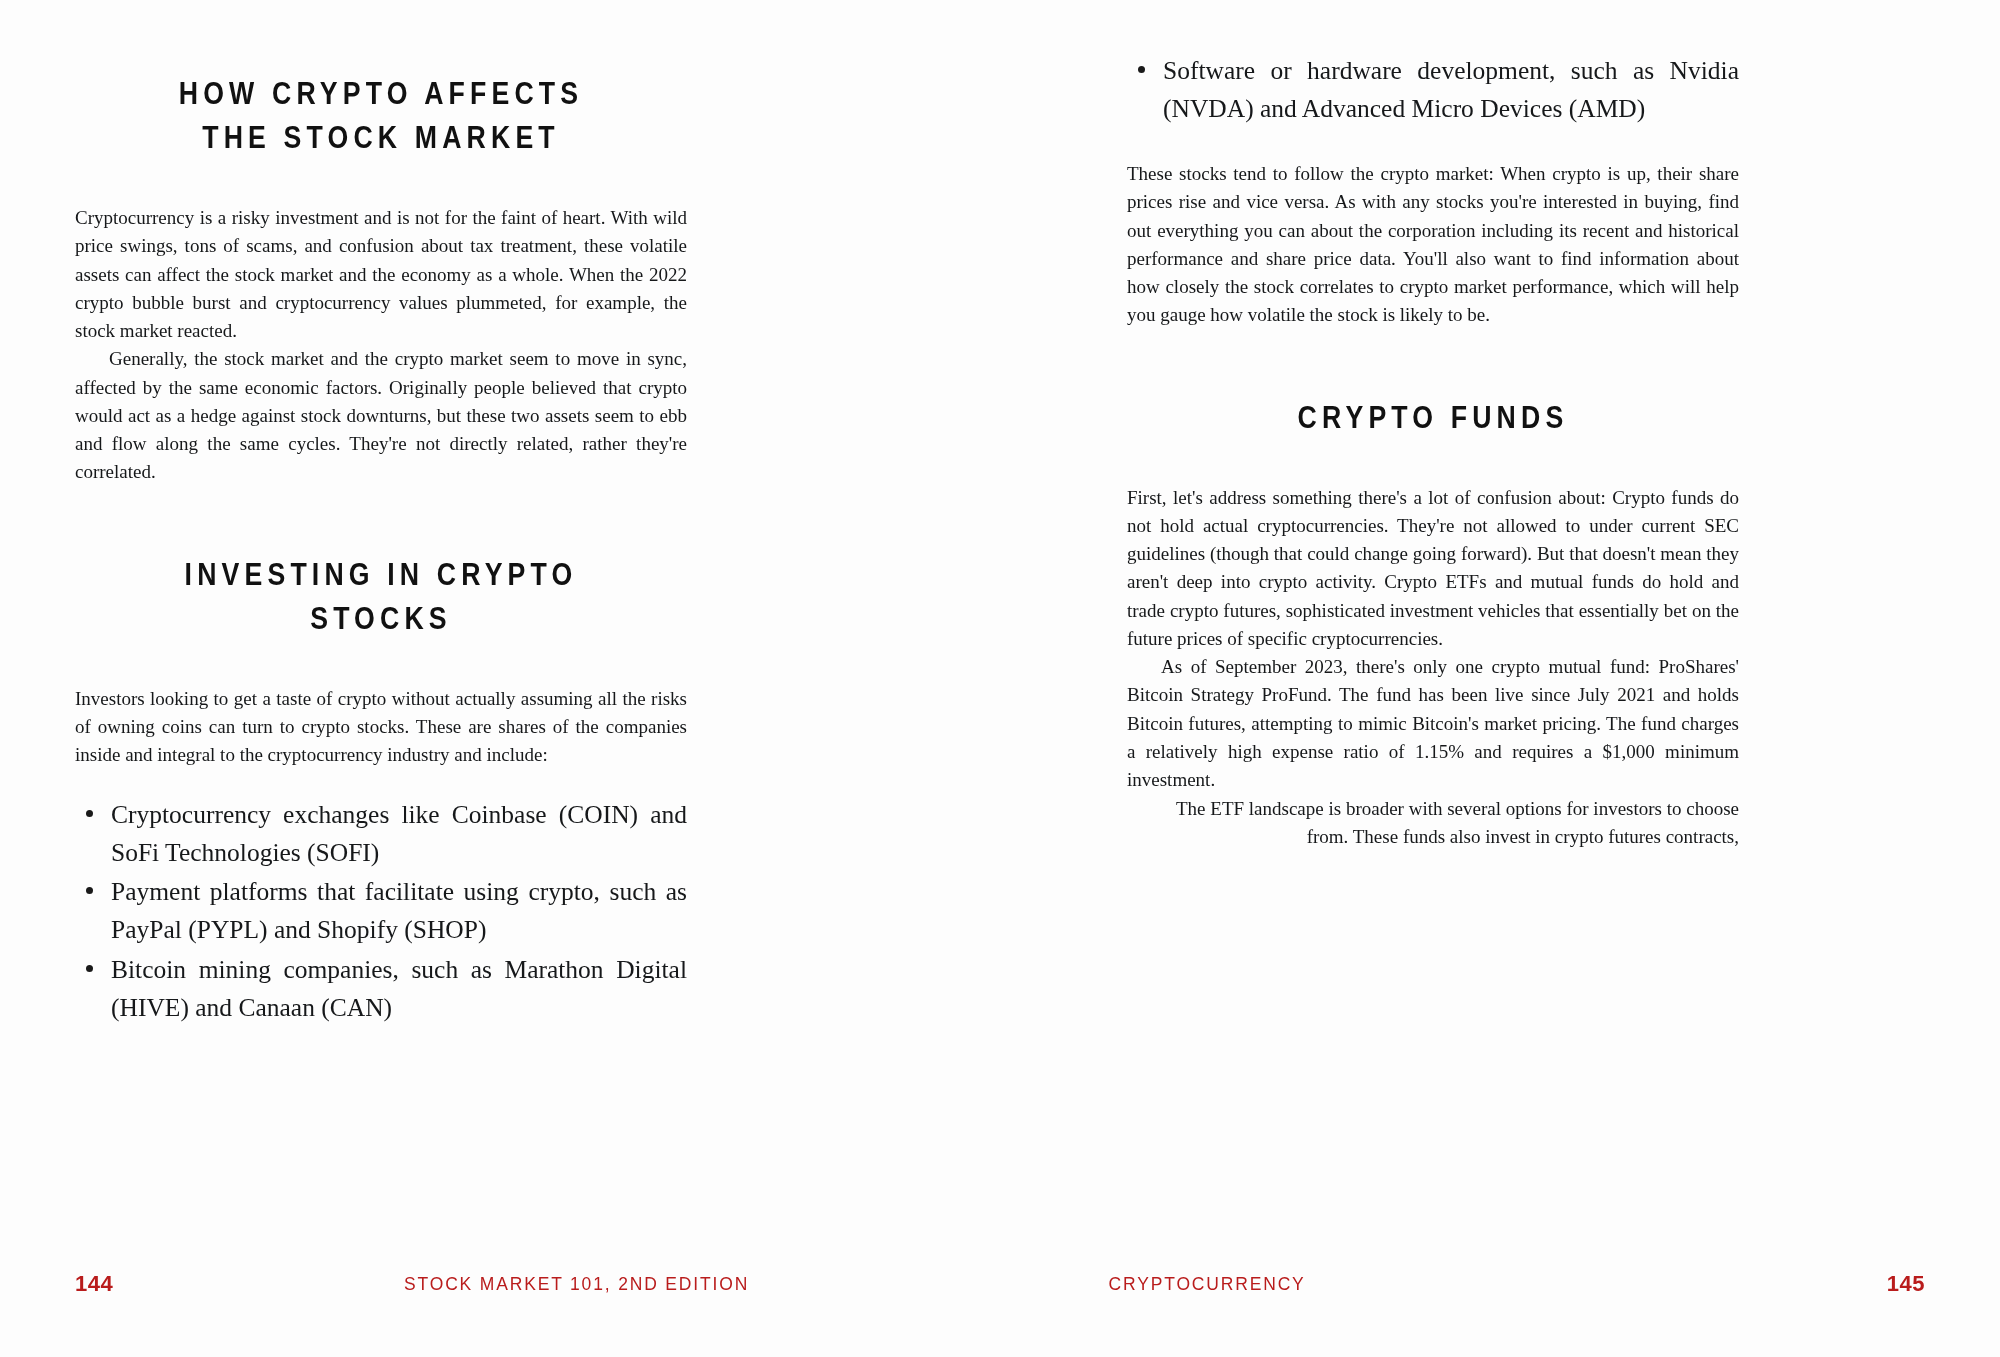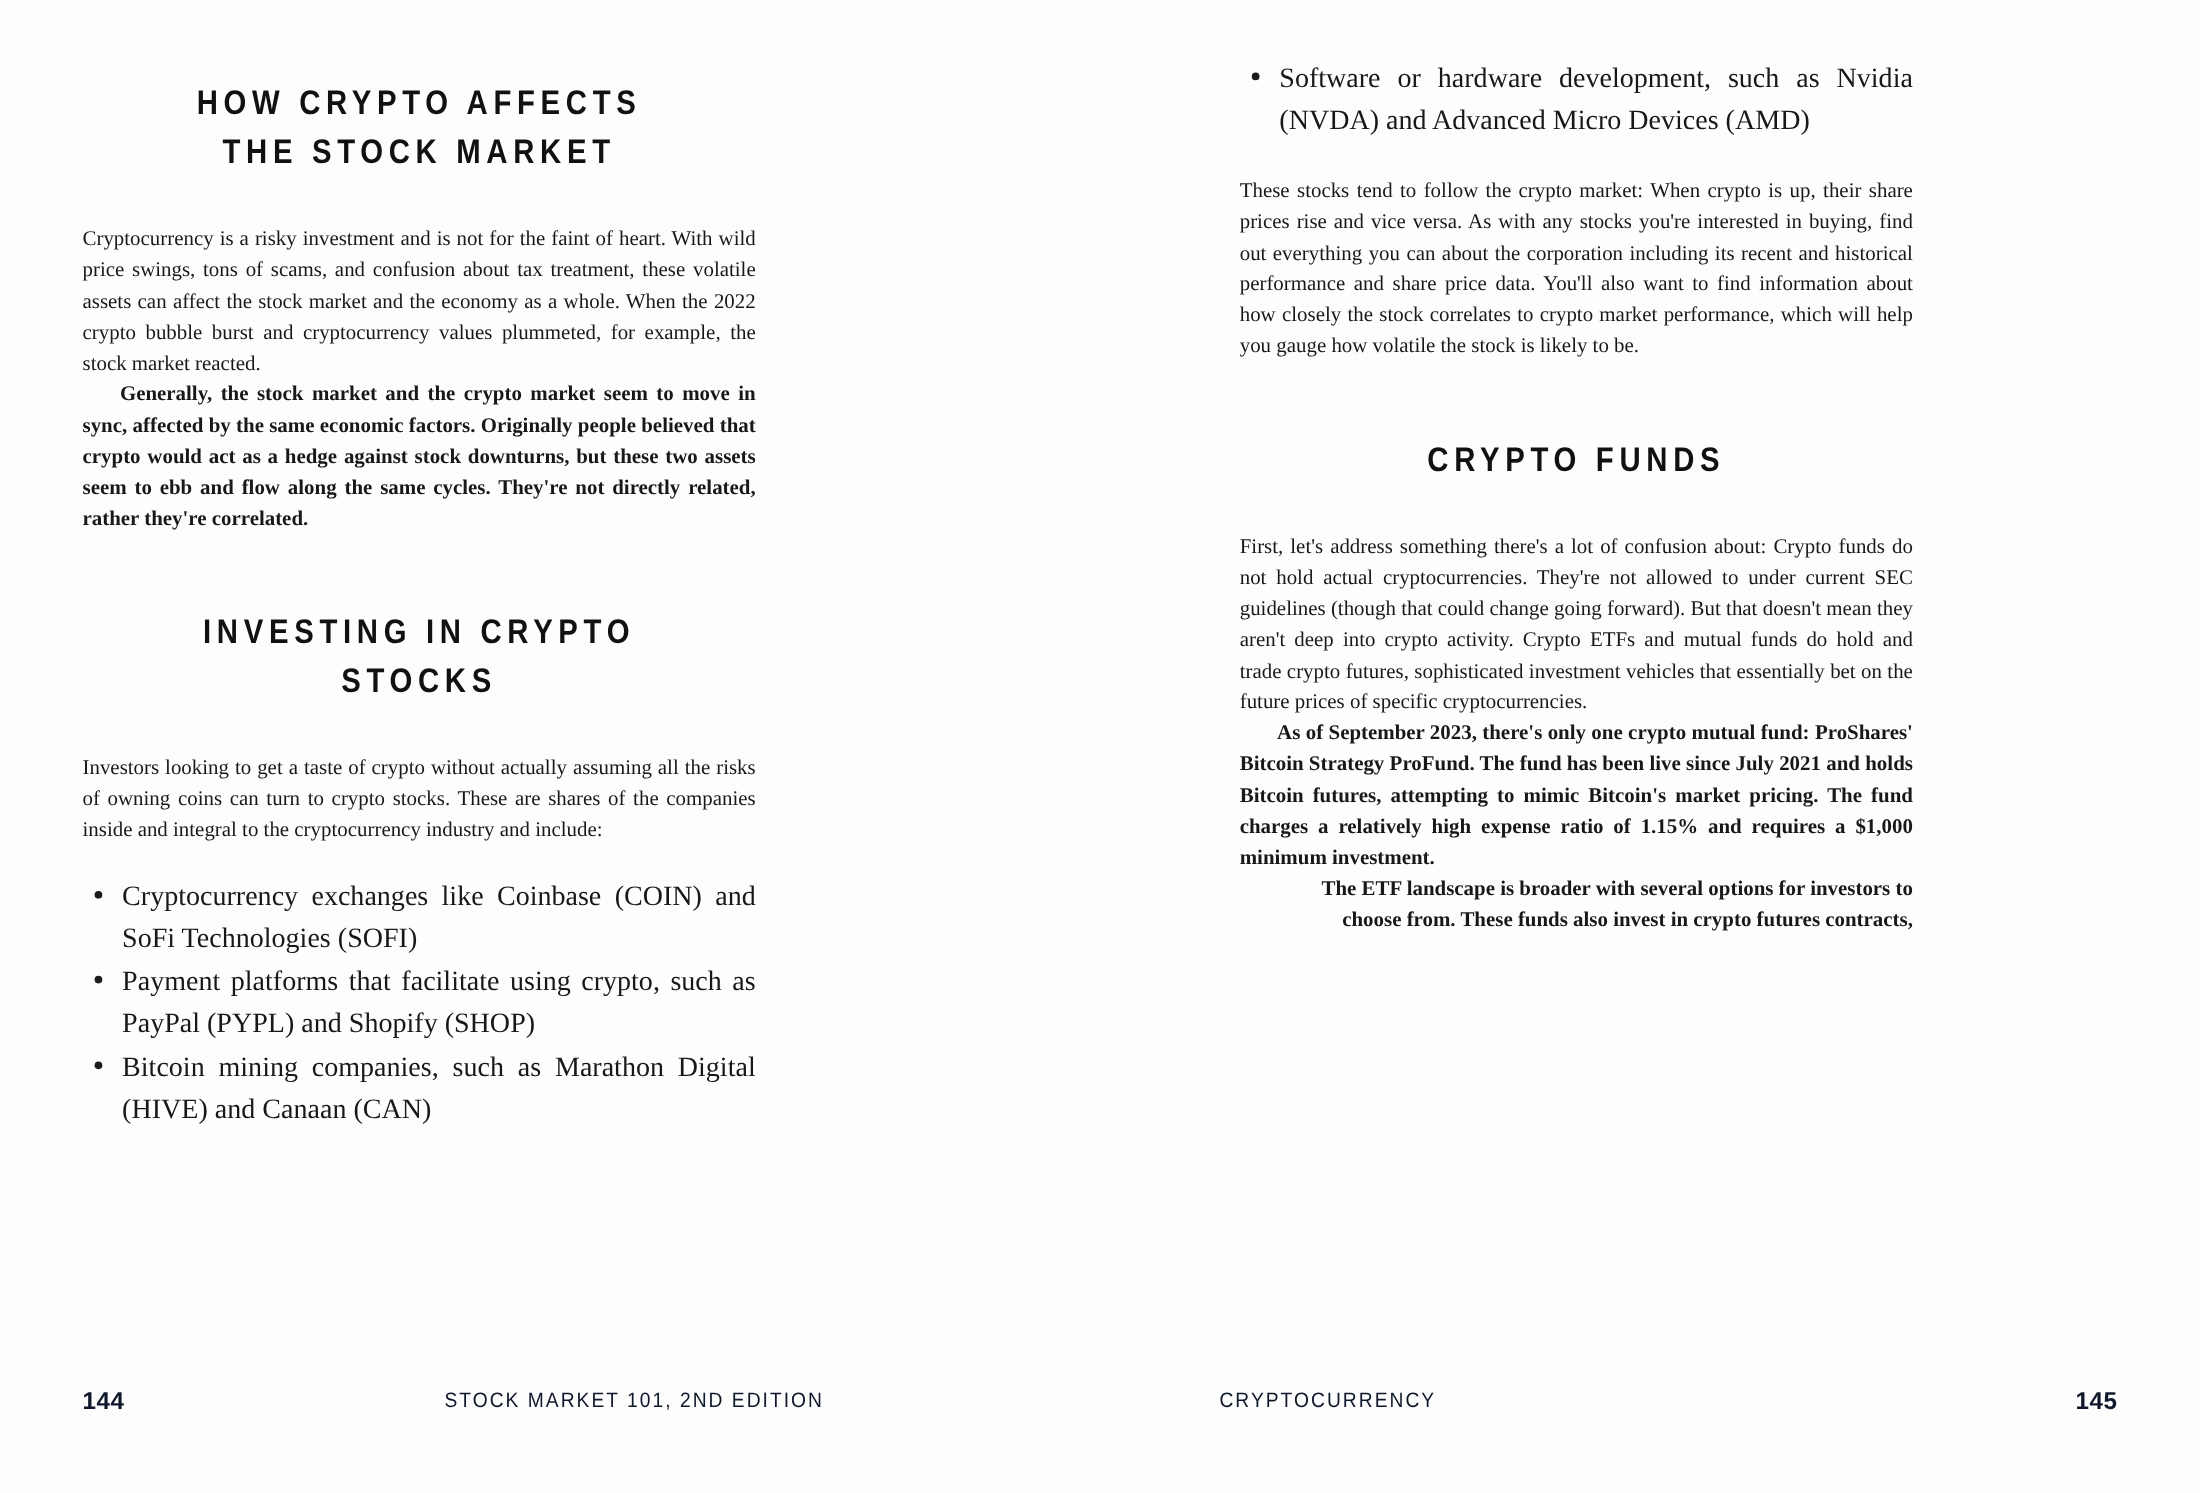--- a/index.html
+++ b/index.html
@@ -61,21 +61,21 @@
   
   p.body {
     margin: 0;
     font-size: 19px;
     line-height: 1.488;
     text-align: justify;
     text-justify: inter-word;
     hyphens: none;
     color: #16181a;
   }
-  p.body + p.body { text-indent: 34px; font-weight: bold; }
+  p.body + p.body { text-indent: 34px; }
   p.noindent { text-indent: 0 !important; }
   p.last-flush { text-align: right; }
 
   
   ul.bullets {
     margin: 26px 0 0 0;
     padding: 0;
     list-style: none;
   }
   ul.bullets.tight-top { margin-top: 22px; }
@@ -97,26 +97,26 @@
     border-radius: 50%;
     background: #1a1a1a;
   }
   ul.bullets li .txt { display: block; }
 
   .gap-after-list { height: 30px; }
 
   
   .footer {
     position: absolute;
-    bottom: 68px;
+    bottom: 58px;
     height: 30px;
     font-family: "Liberation Sans Narrow", "Liberation Sans", "DejaVu Sans", sans-serif;
     font-size: 19px;
     letter-spacing: 2.0px;
-    color: #0f172a;
+    color: #b91c1c;
     display: flex;
     align-items: center;
   }
   .page-left .footer { left: 75px; right: 48px; }
   .page-right .footer { left: 48px; right: 75px; }
 
   .folio {
     font-weight: 700;
     font-size: 22px;
     letter-spacing: 0.5px;

